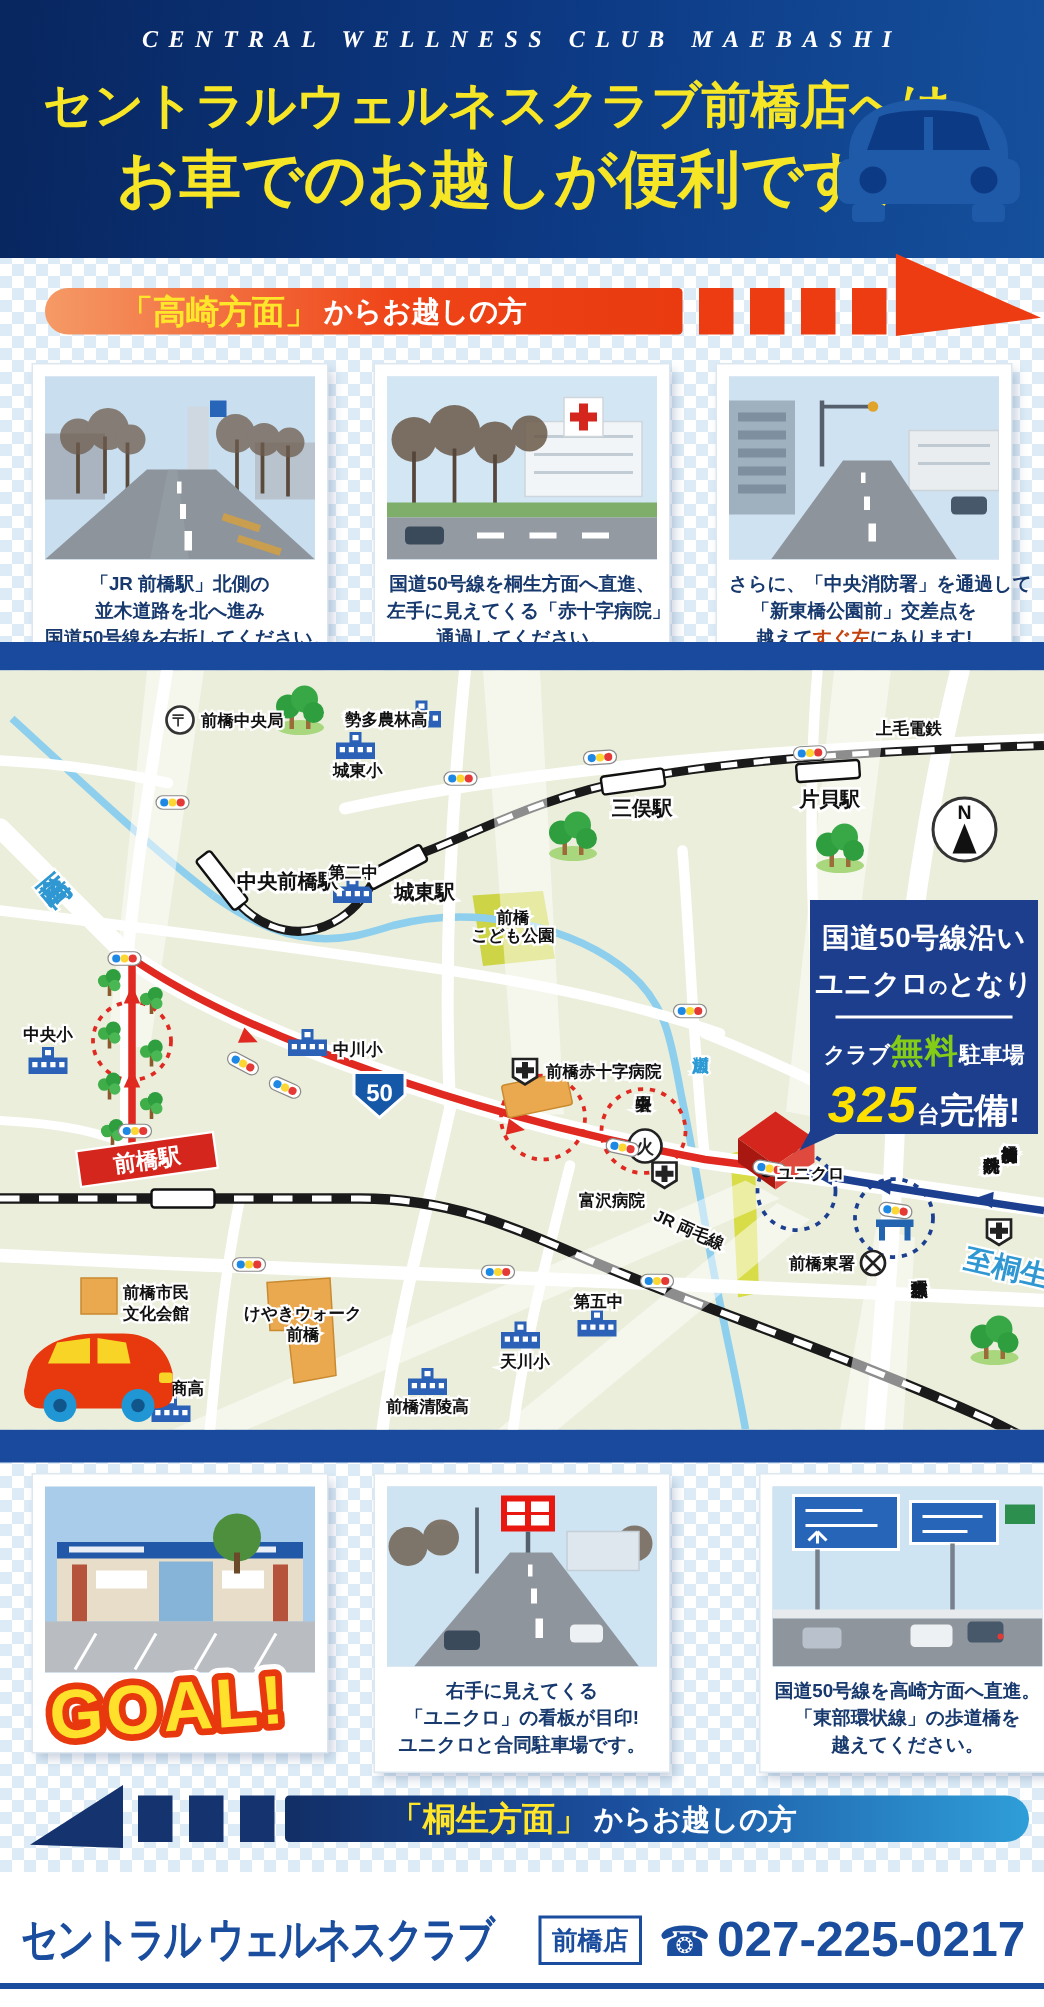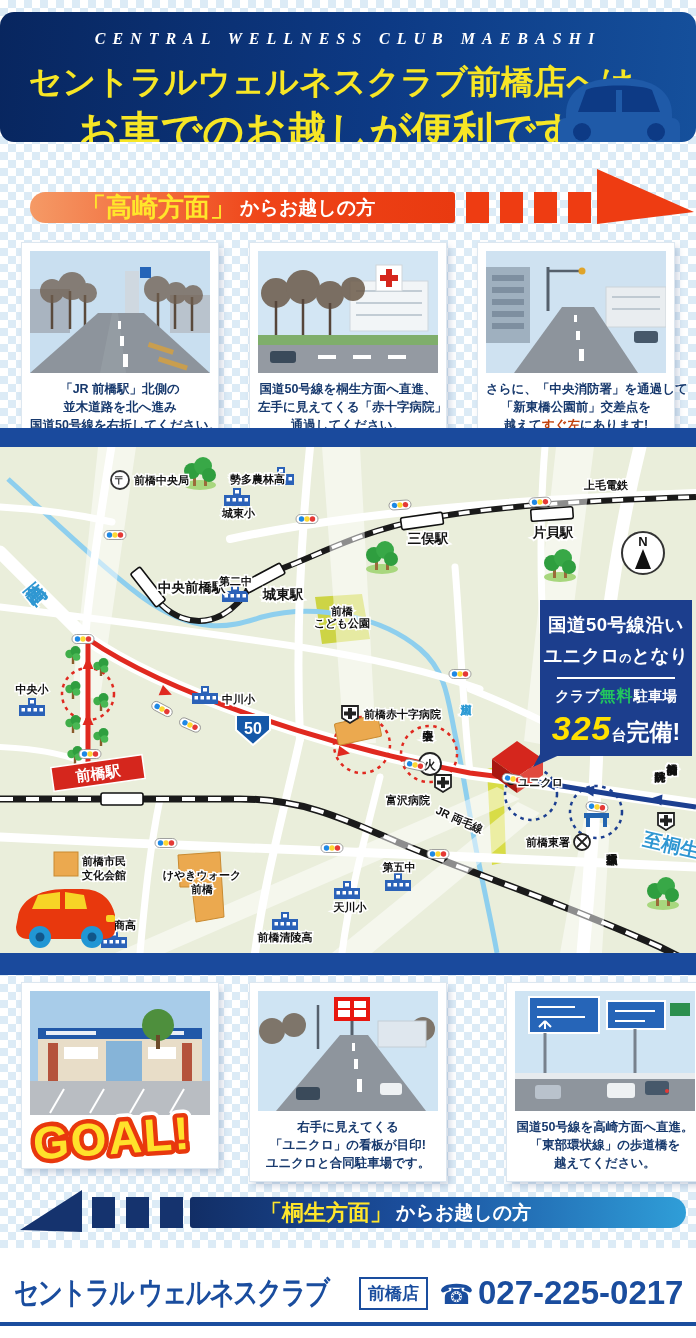--- a/index.html
+++ b/index.html
@@ -1,35 +1,35 @@
 <!DOCTYPE html>
 <html><head>
 <meta charset="utf-8">
 <style>
   html,body{margin:0;padding:0;background:#e8eef4;}
   #page{position:relative;width:696px;height:1338px;margin:0 auto;overflow:hidden;
     font-family:"Liberation Sans","DejaVu Sans",sans-serif;
     background:conic-gradient(#dcebf6 0 25%, #ffffff 0 50%, #dcebf6 0 75%, #ffffff 0);
     background-size:16px 16px;}
   
-  .header{position:absolute;left:0;top:12px;width:696px;height:130px;
-    background:linear-gradient(95deg,#08265f 0%,#0d3a85 55%,#15509c 100%);overflow:hidden;border-radius:14px;}
+  .header{position:absolute;left:0;top:0;width:696px;height:172px;
+    background:linear-gradient(95deg,#08265f 0%,#0d3a85 55%,#15509c 100%);overflow:hidden;}
   .h-en{position:absolute;top:18px;left:0;width:100%;text-align:center;color:#fff;
     font-family:"Liberation Serif","DejaVu Serif",serif;font-style:italic;font-weight:bold;
     font-size:16px;letter-spacing:7px;white-space:nowrap;}
   .h-l1{position:absolute;top:48px;left:0;width:100%;text-align:center;color:#f7e625;
     font-weight:bold;font-size:33px;letter-spacing:0px;white-space:nowrap;}
   .h-l2{position:absolute;top:92px;left:0;width:100%;text-align:center;color:#f7e625;
     font-weight:bold;font-size:41px;white-space:nowrap;}
   .h-car{position:absolute;right:2px;top:50px;}
   
   .rbar{position:absolute;left:30px;top:192px;width:425px;height:31px;border-radius:16px 3px 3px 16px;
     background:linear-gradient(90deg,#f59a66 0%,#ef4418 55%,#e93a10 100%);
     display:flex;align-items:center;padding-left:50px;box-sizing:border-box;white-space:nowrap;}
-  .rbar .kick{color:#ffe62b;font-weight:bold;font-size:26px;}
+  .rbar .kick{color:#ffe62b;font-weight:bold;font-size:22px;}
   .rbar .rest{color:#fff;font-weight:bold;font-size:19px;margin-left:4px;}
   .rdash{position:absolute;top:192px;width:23px;height:31px;background:#ee3c12;}
   .rarrow{position:absolute;left:597px;top:169px;width:97px;height:55px;background:#ee3c12;
     clip-path:polygon(0 0,100% 78%,0 100%);}
   .bbar{position:absolute;left:190px;top:1197px;width:496px;height:31px;border-radius:3px 16px 16px 3px;
     background:linear-gradient(90deg,#122e66 0%,#1b4f9e 45%,#2f9ed8 100%);
     display:flex;align-items:center;padding-left:58px;box-sizing:border-box;white-space:nowrap;}
   .bbar .kick{color:#ffe62b;font-weight:bold;font-size:22px;margin-left:12px;}
   .bbar .rest{color:#fff;font-weight:bold;font-size:19px;margin-left:4px;}
   .bdash{position:absolute;top:1197px;width:23px;height:31px;background:#15336e;}
@@ -45,21 +45,21 @@
   
   .band{position:absolute;left:0;width:696px;background:#1a4a9d;}
   .mapbox{position:absolute;left:0;top:447px;width:696px;height:506px;background:#eaeedb;}
   .infobox{position:absolute;left:540px;top:600px;width:152px;height:156px;background:#1c3e8d;
     color:#fff;font-weight:bold;text-align:center;box-sizing:border-box;padding-top:12px;}
   .ib1{font-size:18.5px;letter-spacing:.5px;}
   .ib2{font-size:18.5px;margin-top:6px;}
   .ib2 .sm{font-size:12px;}
   .ibhr{width:118px;border:none;border-top:2px solid #fff;margin:9px auto 7px;}
   .ibp{font-size:14.5px;}
-  .ibp .em{color:#22c55e;font-size:16px;letter-spacing:1px;}
+  .ibp .em{color:#84cc16;font-size:22px;letter-spacing:1px;}
   .ibc{font-size:23px;margin-top:2px;}
   .ibc .num{color:#ffe100;font-size:34px;font-style:italic;letter-spacing:1px;margin-top:38px;}
   .ibc .unit{font-size:15px;}
   
   .footer{position:absolute;left:0;top:1248px;width:696px;height:90px;background:#fff;padding-left:23px;}
   .f-row{position:absolute;left:14px;top:24px;display:flex;align-items:center;white-space:nowrap;}
   .f-logo{color:#1a4d9e;font-weight:bold;font-size:31px;letter-spacing:-2px;
     transform:scaleX(.8);transform-origin:left center;}
   .f-branch{color:#1a4d9e;font-weight:bold;font-size:17px;border:2px solid #1a4d9e;
     padding:3px 7px;margin-left:-48px;}

